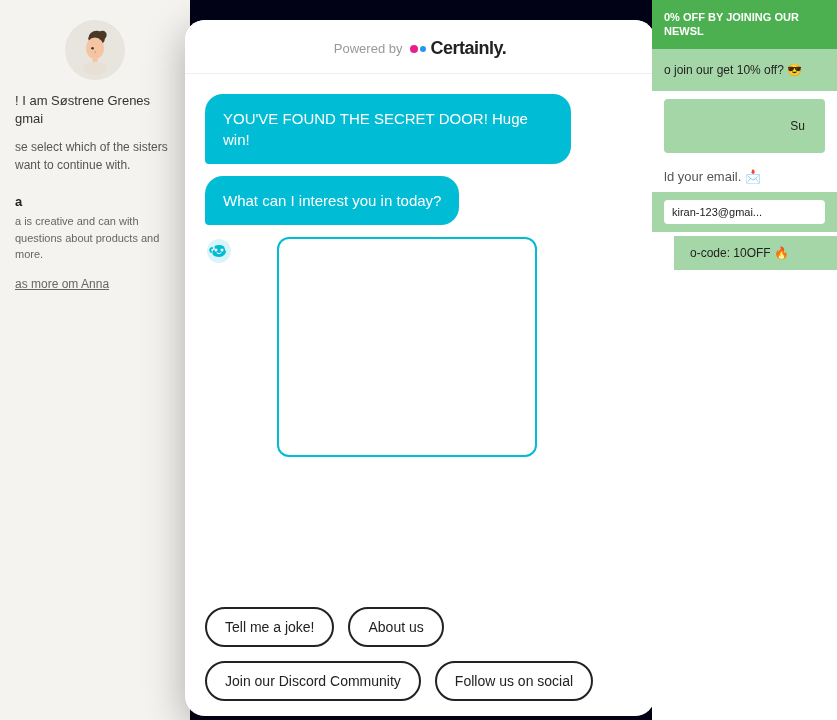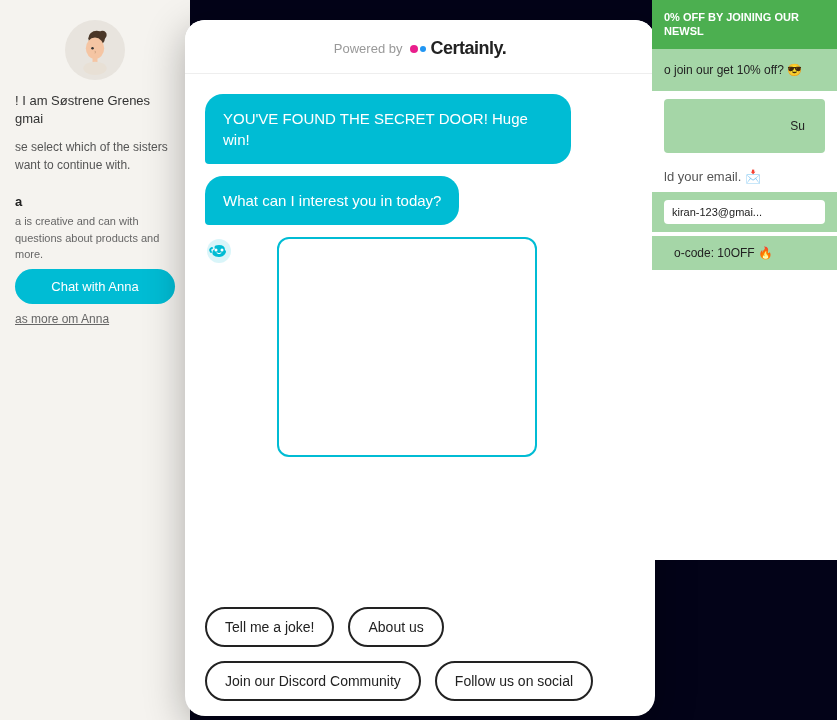--- a/index.html
+++ b/index.html
@@ -205,21 +205,21 @@
       cursor: pointer;
       white-space: nowrap;
     }
 
     
     .right-panel {
       position: absolute;
       top: 0;
       right: 0;
       width: 185px;
-      height: 560px;
+      height: 720px;
       background: white;
       display: flex;
       flex-direction: column;
       gap: 0;
       overflow: hidden;
     }
 
     .newsletter-banner {
       background: #4caf50;
       color: white;
@@ -252,24 +252,25 @@
 
     .email-display {
       font-size: 11px;
       color: #222;
       padding: 6px 12px;
       font-weight: 500;
     }
 
     .promo-code-row {
       background: #a5d6a7;
-      padding: 10px 22px;
+      padding: 10px 16px;
       font-size: 12px;
       font-weight: 500;
       color: #222;
+      margin-left: 22px;
     }
 
     
     .dark-overlay {
       position: absolute;
       top: 0;
       left: 0;
       right: 0;
       bottom: 0;
       background: rgba(0, 0, 20, 0.85);
@@ -317,21 +318,20 @@
   <p class="bot-description">se select which of the sisters
 want to continue with.</p>
 
   <div style="padding: 0 15px; margin-bottom: 6px;">
     <div style="font-size: 13px; font-weight: 600; color: #222; margin-bottom: 4px;">a</div>
     <div style="font-size: 11px; color: #666; line-height: 1.5;">a is creative and can
 with questions about
  products and more.</div>
   </div>
 
-  <button class="chat-with-anna-btn">Chat with Anna</button>
 
   <div class="see-more-link">as more om Anna</div>
 </div>
 
 <div class="main-panel">
 
   <div class="panel-header">
     <span class="powered-by-text">Powered by</span>
     <div class="certainly-logo">
       <div class="certainly-dots">

